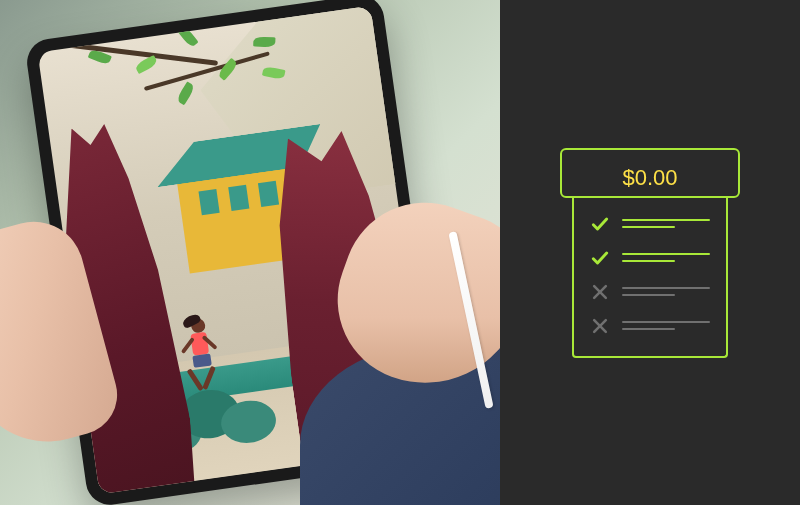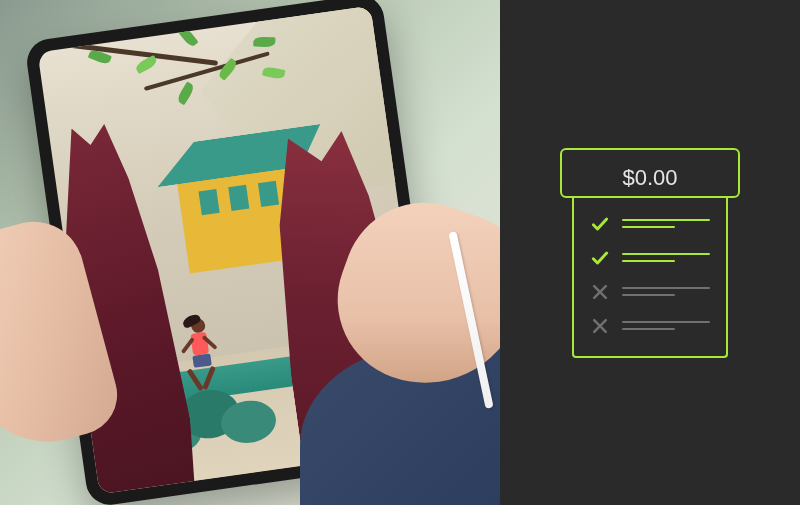--- a/index.html
+++ b/index.html
@@ -300,21 +300,21 @@
       border: 2px solid #a8e838;
       border-radius: 6px;
       display: flex;
       align-items: center;
       justify-content: center;
       margin-bottom: 0;
       position: relative;
       z-index: 2;
     }
     .price-text {
-      color: #e5e5e5;
+      color: #fde047;
       font-size: 22px;
       font-weight: 400;
       margin-top: 10px;
     }
     .checklist-box {
       width: 156px;
       margin: -2px auto 0;
       border: 2px solid #a8e838;
       border-top: none;
       border-radius: 0 0 4px 4px;

